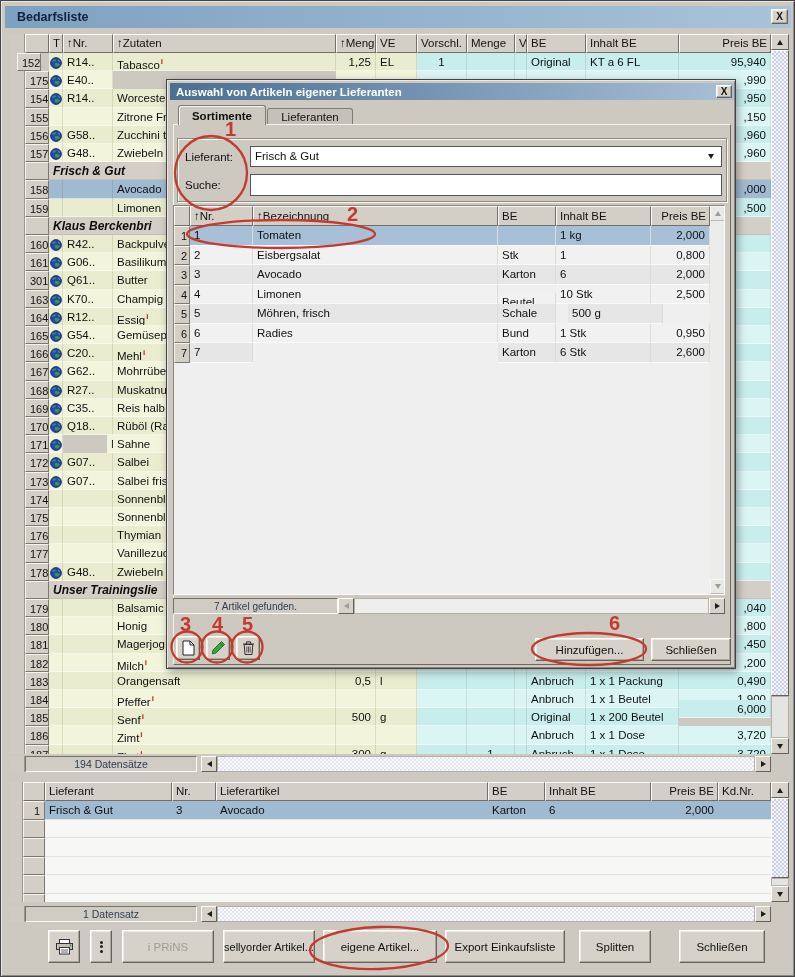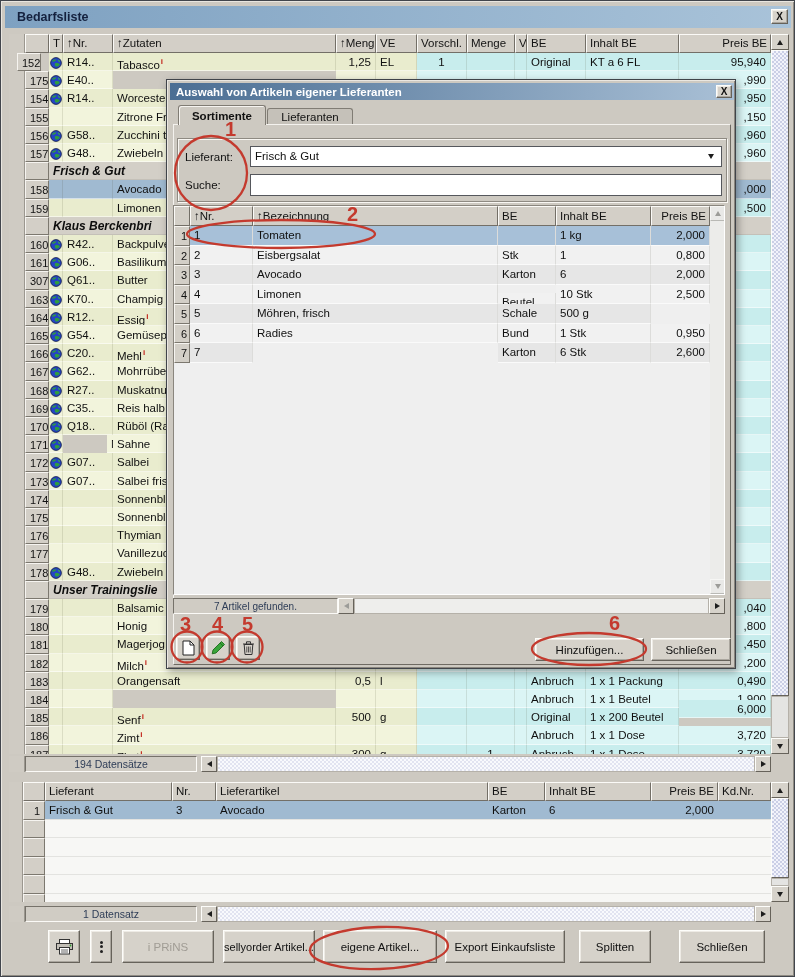--- a/index.html
+++ b/index.html
@@ -281,21 +281,21 @@
       <div class="dc y1" style="left: 54px; top: 219.2px; width: 50px; height: 18.2px; line-height: 18.2px;">G06..</div>
       <div class="dc y1" style="left: 104px; top: 219.2px; width: 223px; height: 18.2px; line-height: 18.2px;">Basilikum</div>
       <div class="dc y1 r" style="left: 327px; top: 219.2px; width: 40px; height: 18.2px; line-height: 18.2px;"></div>
       <div class="dc y1" style="left: 367px; top: 219.2px; width: 41px; height: 18.2px; line-height: 18.2px;"></div>
       <div class="dc t1 C" style="left: 408px; top: 219.2px; width: 50px; height: 18.2px; line-height: 18.2px;"></div>
       <div class="dc t1 C" style="left: 458px; top: 219.2px; width: 48px; height: 18.2px; line-height: 18.2px;"></div>
       <div class="dc t1" style="left: 506px; top: 219.2px; width: 12px; height: 18.2px; line-height: 18.2px;"></div>
       <div class="dc t1" style="left: 518px; top: 219.2px; width: 59px; height: 18.2px; line-height: 18.2px;"></div>
       <div class="dc t1" style="left: 577px; top: 219.2px; width: 93px; height: 18.2px; line-height: 18.2px;"></div>
       <div class="dc t1 r" style="left: 670px; top: 219.2px; width: 92px; height: 18.2px; line-height: 18.2px;"></div>
-      <div class="rn" style="left: 16px; top: 237.4px; width: 24px; height: 18.2px; line-height: 18.2px;">307</div>
+      <div class="rn" style="left: 16px; top: 237.4px; width: 24px; height: 18.2px; line-height: 18.2px;">301</div>
       <div class="dc y0" style="left: 40px; top: 237.4px; width: 14px; height: 18.2px; line-height: 18.2px; text-align: center; padding: 0px;"><svg width="12" height="12" viewBox="0 0 12 12" style="vertical-align:middle">
           <circle cx="6" cy="6" r="5.4" fill="#2444c4" stroke="#101a40" stroke-width="0.8"></circle>
           <path d="M2 4 C3 2.5 5 2 6.5 2.8 C5.5 4.2 4 4.8 2.2 4.6 Z" fill="#2f9e3c"></path>
           <path d="M5 6.5 C6.5 5.8 8.5 6 9.8 7.2 C9 9 7 10 5.5 9.3 C4.8 8.4 4.6 7.3 5 6.5 Z" fill="#2f9e3c"></path>
           <path d="M8 2.6 C9.2 3 10 4 10.2 5 C9.3 4.9 8.4 4.2 8 3.4 Z" fill="#37b044"></path>
         </svg></div>
       <div class="dc y0" style="left: 54px; top: 237.4px; width: 50px; height: 18.2px; line-height: 18.2px;">Q61..</div>
       <div class="dc y0" style="left: 104px; top: 237.4px; width: 223px; height: 18.2px; line-height: 18.2px;">Butter</div>
       <div class="dc y0 r" style="left: 327px; top: 237.4px; width: 40px; height: 18.2px; line-height: 18.2px;"></div>
       <div class="dc y0" style="left: 367px; top: 237.4px; width: 41px; height: 18.2px; line-height: 18.2px;"></div>
@@ -615,20 +615,21 @@
       <div class="dc y0" style="left: 367px; top: 637.8px; width: 41px; height: 18.2px; line-height: 18.2px;">l</div>
       <div class="dc t0 C" style="left: 408px; top: 637.8px; width: 50px; height: 18.2px; line-height: 18.2px;"></div>
       <div class="dc t0 C" style="left: 458px; top: 637.8px; width: 48px; height: 18.2px; line-height: 18.2px;"></div>
       <div class="dc t0" style="left: 506px; top: 637.8px; width: 12px; height: 18.2px; line-height: 18.2px;"></div>
       <div class="dc t0" style="left: 518px; top: 637.8px; width: 59px; height: 18.2px; line-height: 18.2px;">Anbruch</div>
       <div class="dc t0" style="left: 577px; top: 637.8px; width: 93px; height: 18.2px; line-height: 18.2px;">1 x 1 Packung</div>
       <div class="dc t0 r" style="left: 670px; top: 637.8px; width: 92px; height: 18.2px; line-height: 18.2px;">0,490</div>
       <div class="rn" style="left: 16px; top: 656px; width: 24px; height: 18.2px; line-height: 18.2px;">184</div>
       <div class="dc y1" style="left: 40px; top: 656px; width: 14px; height: 18.2px; line-height: 18.2px;"></div>
       <div class="dc y1" style="left: 54px; top: 656px; width: 50px; height: 18.2px; line-height: 18.2px;"></div>
+      <div class="dc y1" style="left: 104px; top: 656px; width: 223px; height: 18.2px; line-height: 18.2px;">Pfeffer<sup class="inf">i</sup></div>
       <div class="dc y1 r" style="left: 327px; top: 656px; width: 40px; height: 18.2px; line-height: 18.2px;"></div>
       <div class="dc y1" style="left: 367px; top: 656px; width: 41px; height: 18.2px; line-height: 18.2px;"></div>
       <div class="dc t1 C" style="left: 408px; top: 656px; width: 50px; height: 18.2px; line-height: 18.2px;"></div>
       <div class="dc t1 C" style="left: 458px; top: 656px; width: 48px; height: 18.2px; line-height: 18.2px;"></div>
       <div class="dc t1" style="left: 506px; top: 656px; width: 12px; height: 18.2px; line-height: 18.2px;"></div>
       <div class="dc t1" style="left: 518px; top: 656px; width: 59px; height: 18.2px; line-height: 18.2px;">Anbruch</div>
       <div class="dc t1" style="left: 577px; top: 656px; width: 93px; height: 18.2px; line-height: 18.2px;">1 x 1 Beutel</div>
       <div class="dc t1 r" style="left: 670px; top: 656px; width: 92px; height: 18.2px; line-height: 18.2px;">1,900</div>
       <div class="rn" style="left: 16px; top: 674.2px; width: 24px; height: 18.2px; line-height: 18.2px;">185</div>
       <div class="dc y0" style="left: 40px; top: 674.2px; width: 14px; height: 18.2px; line-height: 18.2px;"></div>
@@ -810,21 +811,21 @@
         <div class="rn" style="left: 0px; top: 78.5px; width: 16px; height: 19.5px; line-height: 19.5px; padding: 0px 2px;">4</div>
         <div class="ddc g0" style="left: 16px; top: 78.5px; width: 63px; height: 19.5px; line-height: 19.5px;">4</div>
         <div class="ddc g0" style="left: 79px; top: 78.5px; width: 245px; height: 19.5px; line-height: 19.5px;">Limonen</div>
         <div class="ddc g0" style="left: 324px; top: 78.5px; width: 58px; height: 19.5px; line-height: 19.5px; margin-top: 8px;">Beutel</div>
         <div class="ddc g0" style="left: 382px; top: 78.5px; width: 95px; height: 19.5px; line-height: 19.5px;">10 Stk</div>
         <div class="ddc g0 r" style="left: 477px; top: 78.5px; width: 59px; height: 19.5px; line-height: 19.5px;">2,500</div>
         <div class="rn" style="left: 0px; top: 98px; width: 16px; height: 19.5px; line-height: 19.5px; padding: 0px 2px;">5</div>
         <div class="ddc g1" style="left: 16px; top: 98px; width: 63px; height: 19.5px; line-height: 19.5px;">5</div>
         <div class="ddc g1" style="left: 79px; top: 98px; width: 245px; height: 19.5px; line-height: 19.5px;">Möhren, frisch</div>
         <div class="ddc g1" style="left: 324px; top: 98px; width: 58px; height: 19.5px; line-height: 19.5px;">Schale</div>
-        <div class="ddc g1" style="left: 382px; top: 98px; width: 95px; height: 19.5px; line-height: 19.5px;">500 g</div>
+        <div class="ddc g1" style="left: 394px; top: 98px; width: 95px; height: 19.5px; line-height: 19.5px;">500 g</div>
         <div class="ddc g1 r" style="left: 477px; top: 116px; width: 59px; height: 19.5px; line-height: 19.5px; margin-top: 18px;">1,650</div>
         <div class="rn" style="left: 0px; top: 117.5px; width: 16px; height: 19.5px; line-height: 19.5px; padding: 0px 2px;">6</div>
         <div class="ddc g0" style="left: 16px; top: 117.5px; width: 63px; height: 19.5px; line-height: 19.5px;">6</div>
         <div class="ddc g0" style="left: 79px; top: 117.5px; width: 245px; height: 19.5px; line-height: 19.5px;">Radies</div>
         <div class="ddc g0" style="left: 324px; top: 117.5px; width: 58px; height: 19.5px; line-height: 19.5px;">Bund</div>
         <div class="ddc g0" style="left: 382px; top: 117.5px; width: 95px; height: 19.5px; line-height: 19.5px;">1 Stk</div>
         <div class="ddc g0 r" style="left: 477px; top: 117.5px; width: 59px; height: 19.5px; line-height: 19.5px;">0,950</div>
         <div class="rn" style="left: 0px; top: 137px; width: 16px; height: 19.5px; line-height: 19.5px; padding: 0px 2px;">7</div>
         <div class="ddc g1" style="left: 16px; top: 137px; width: 63px; height: 19.5px; line-height: 19.5px;">7</div>
         <div class="ddc g1" style="left: 324px; top: 137px; width: 58px; height: 19.5px; line-height: 19.5px;">Karton</div>

